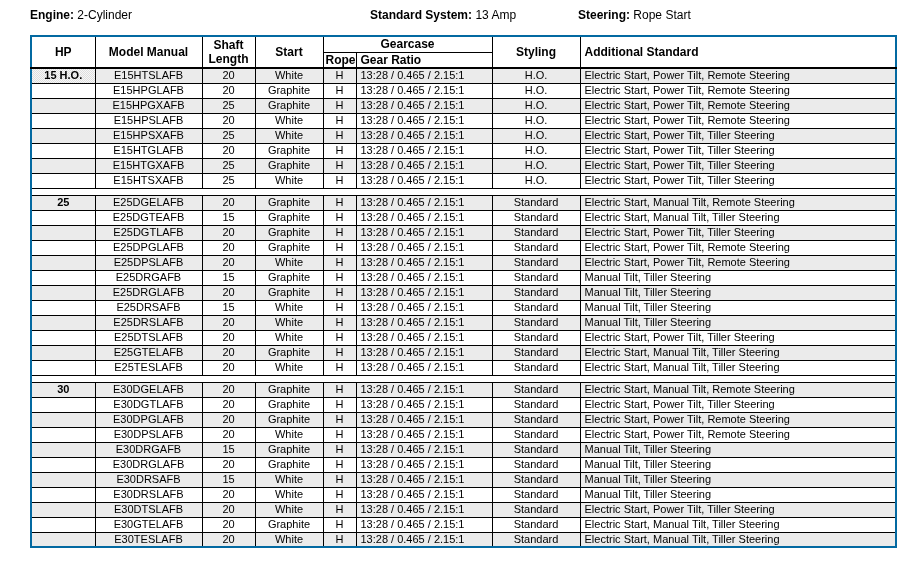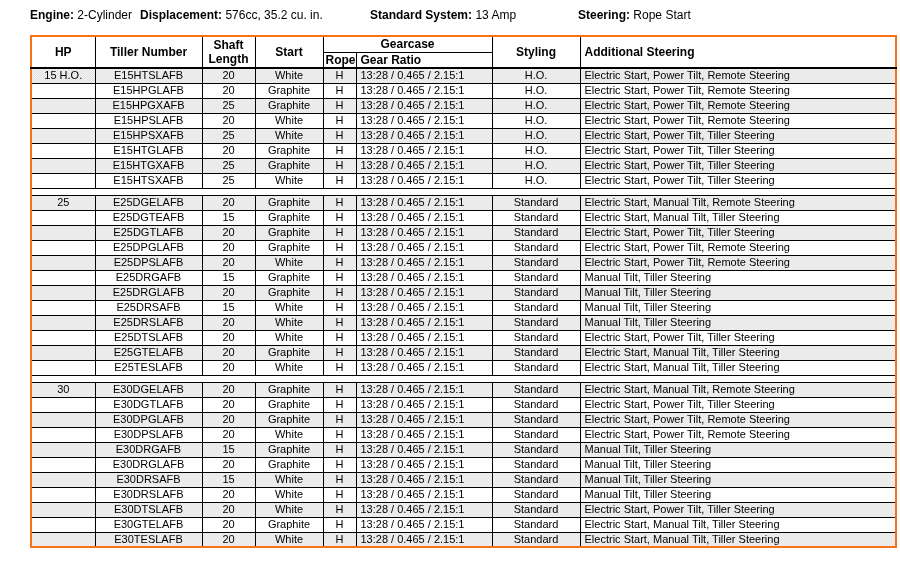--- a/index.html
+++ b/index.html
@@ -23,21 +23,21 @@
   .spec-charging { left: 370px; }
   .spec-features { left: 578px; }
 
   table.spec-table {
     position: absolute;
     left: 30px; top: 35px;
     width: 867px;
     border-collapse: collapse;
     table-layout: fixed;
     font-size: 11px;
-    border: 2px solid #f97316;
+    border: 2px solid #0369a1;
   }
   col.c-hp      { width: 64px; }
   col.c-model   { width: 107px; }
   col.c-shaft   { width: 53px; }
   col.c-color   { width: 68px; }
   col.c-type    { width: 33px; }
   col.c-ratio   { width: 136px; }
   col.c-styling { width: 88px; }
   col.c-feat    { width: auto; }
 
@@ -56,64 +56,63 @@
     background: #ffffff;
   }
   thead { border-bottom: 2px solid #000000; }
   th.left, td.left { text-align: left; padding-left: 4px; }
 
   tbody td {
     height: 15px;
     padding: 0 3px;
     line-height: 13px;
   }
-  td.hp-cell { font-weight: normal; }
+  td.hp-cell { font-weight: bold; }
 
   tr.shaded td {
     background-color: #e9e9e9;
     background-image: repeating-conic-gradient(#dedede 0% 25%, #f7f7f7 0% 50%);
     background-size: 2px 2px;
   }
   tr.sep td {
     height: 7px;
     border-left: none;
     border-right: none;
     background: #ffffff;
   }
 </style>
 </head>
 <body>
 
 <div class="spec-line">
   <span class="spec-item spec-engine"><b>Engine:</b> <span>2-Cylinder</span></span>
-  <span class="spec-item spec-disp"><b>Displacement:</b> <span>576cc, 35.2 cu. in.</span></span>
   <span class="spec-item spec-charging"><b>Standard System:</b> <span>13 Amp</span></span>
   <span class="spec-item spec-features"><b>Steering:</b> <span>Rope Start</span></span>
 </div>
 
 <table class="spec-table">
   <colgroup>
     <col class="c-hp">
       <col class="c-model">
       <col class="c-shaft">
       <col class="c-color">
     <col class="c-type">
       <col class="c-ratio">
       <col class="c-styling">
       <col class="c-feat">
   </colgroup>
   <thead>
     <tr>
       <th rowspan="2">HP</th>
-      <th rowspan="2">Tiller Number</th>
+      <th rowspan="2">Model Manual</th>
       <th rowspan="2" style="white-space:normal;">Shaft Length</th>
       <th rowspan="2">Start</th>
       <th colspan="2">Gearcase</th>
       <th rowspan="2">Styling</th>
-      <th rowspan="2" class="left">Additional Steering</th>
+      <th rowspan="2" class="left">Additional Standard</th>
     </tr>
     <tr>
       <th>Rope</th>
       <th class="left">Gear Ratio</th>
     </tr>
   </thead>
   <tbody>
       <tr class="shaded">
         <td class="hp-cell">15 H.O.</td>
         <td>E15HTSLAFB</td>

